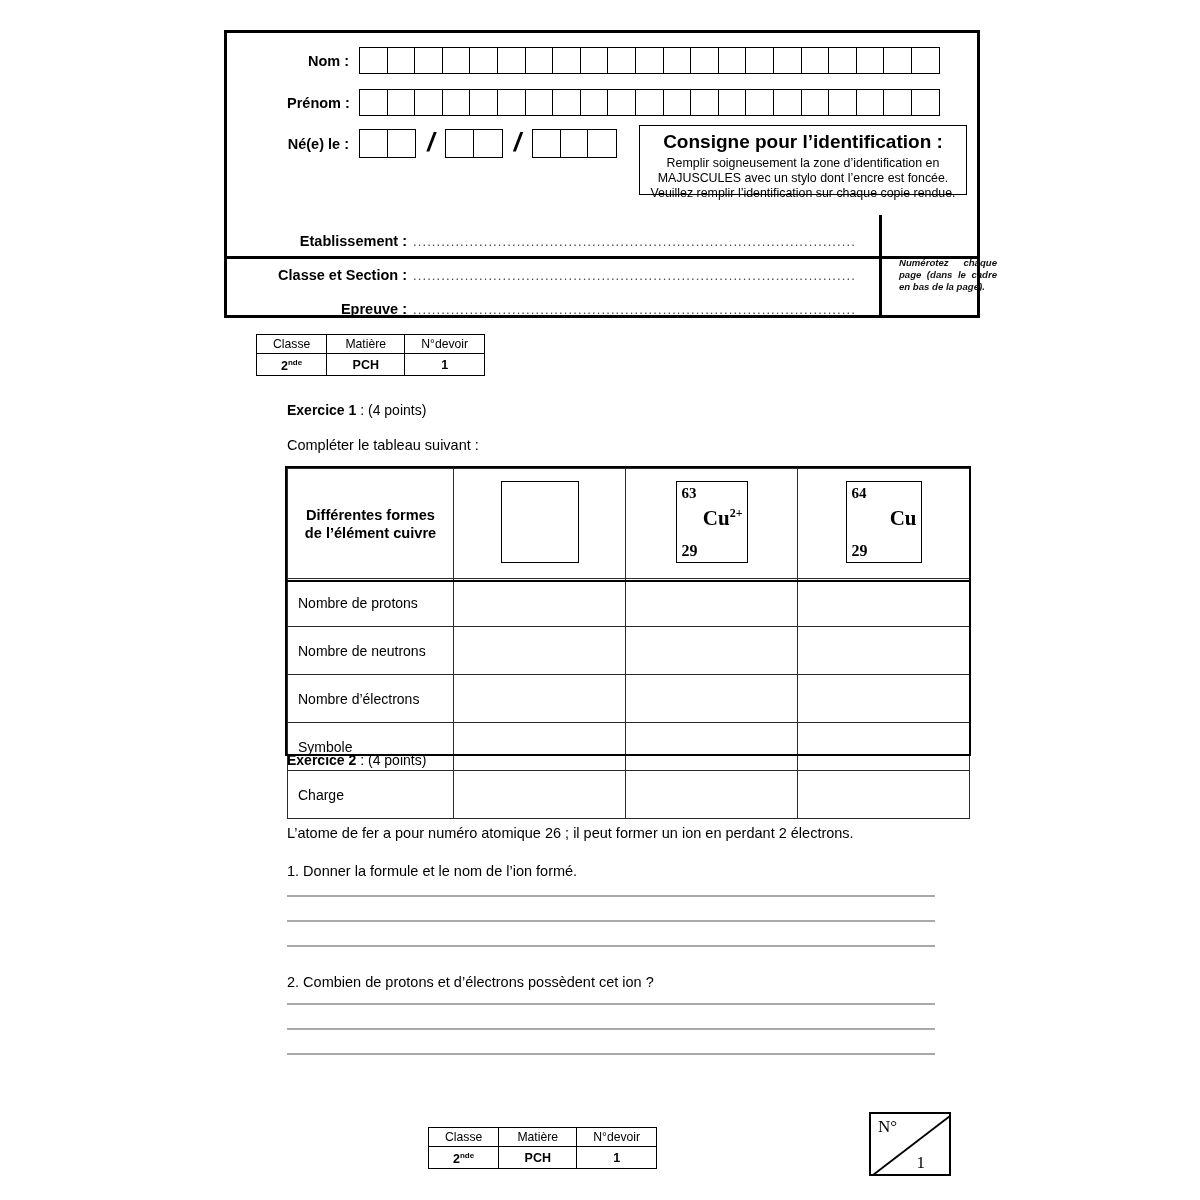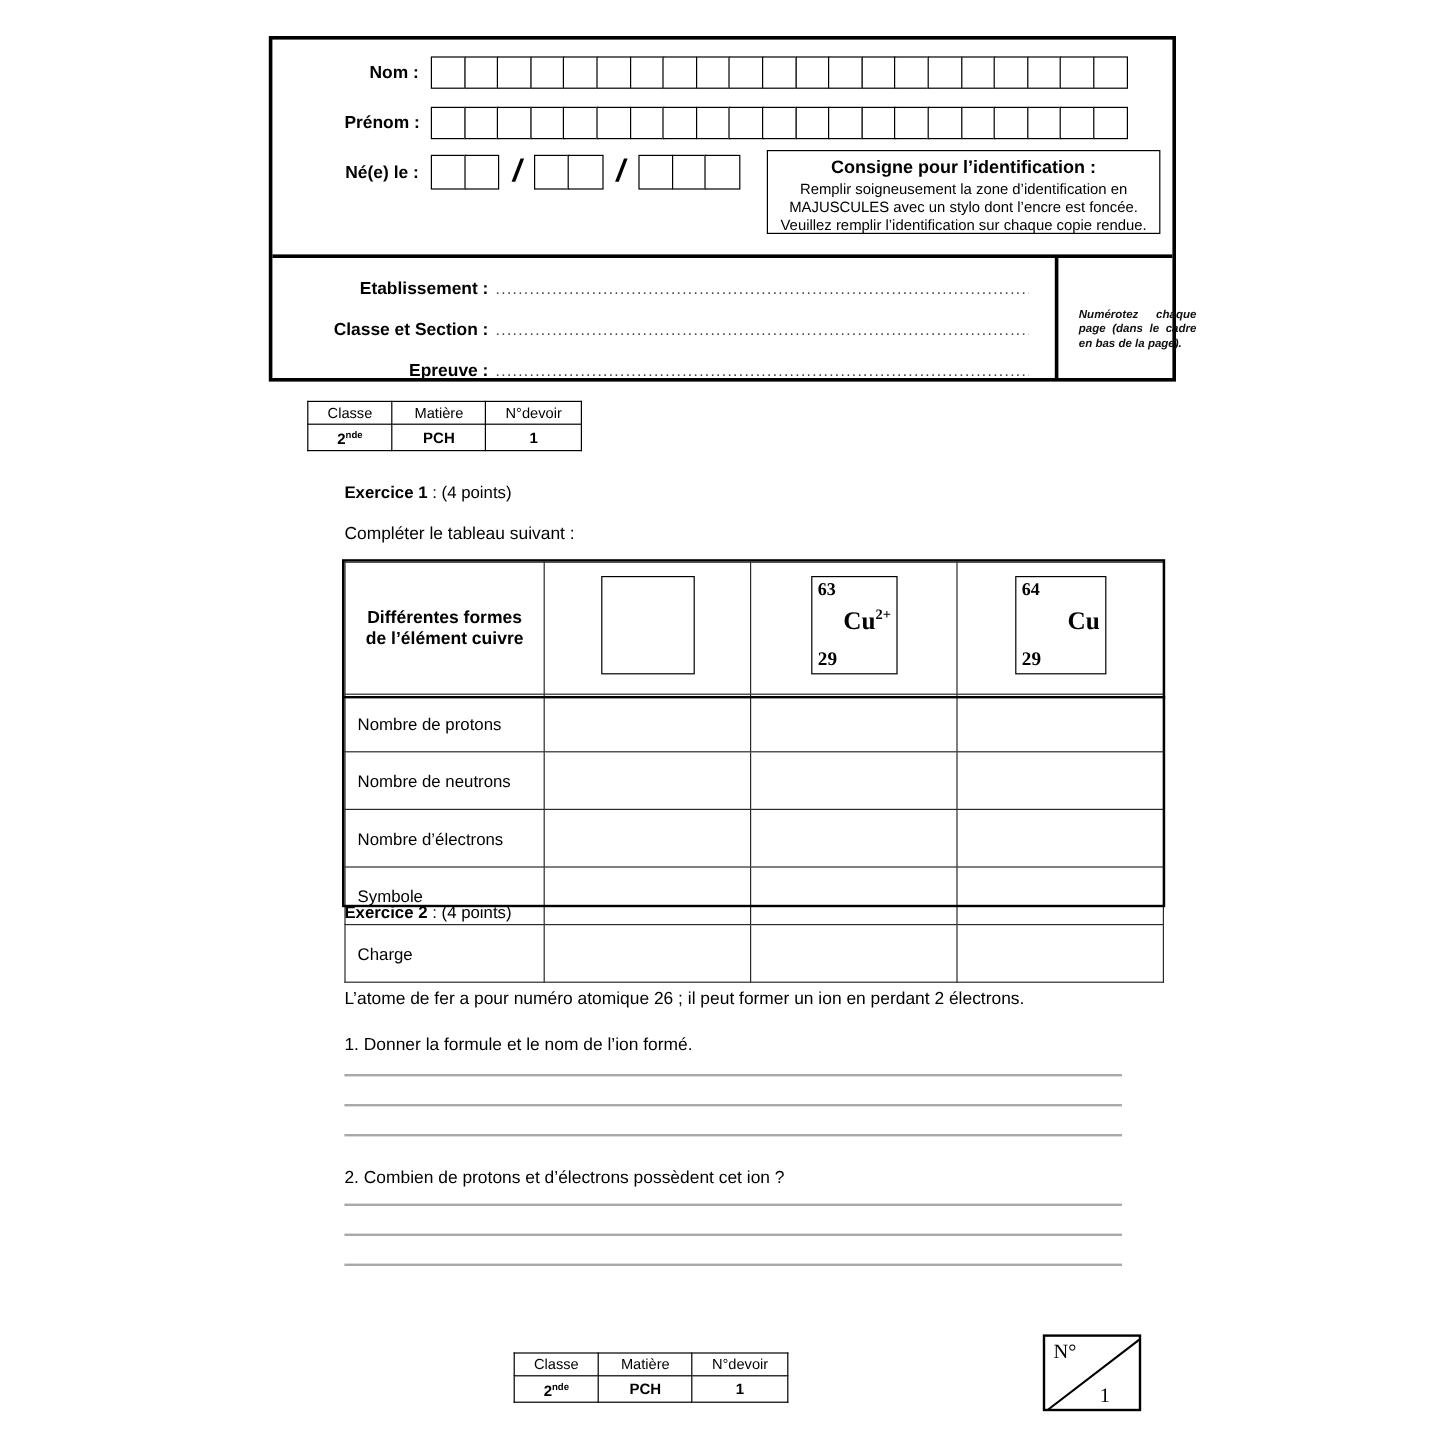--- a/index.html
+++ b/index.html
@@ -19,21 +19,21 @@
 
   
   #ident-frame {
     position: absolute;
     left: 224px; top: 30px;
     width: 756px; height: 288px;
     border: 3px solid #000;
   }
   #ident-upper {
     position: absolute;
-    left: 0; top: 0; right: 0; height: 182px;
+    left: 0; top: 0; right: 0; height: 226px;
     border-bottom: 3px solid #000;
   }
   #ident-lower {
     position: absolute;
     left: 0; top: 182px; right: 0; bottom: 0;
   }
   #ident-lower-divider {
     position: absolute;
     left: 652px; top: 0; bottom: 0;
     width: 3px; background: #000;
@@ -82,21 +82,21 @@
   #consigne {
     position: absolute;
     left: 412px; top: 92px;
     width: 328px; height: 70px;
     border: 1.8px solid #000;
     padding: 5px 6px 4px 6px;
     text-align: center;
   }
   #consigne .title {
     font-weight: bold;
-    font-size: 15px;
+    font-size: 19px;
     margin-bottom: 3px;
   }
   #consigne .body {
     font-size: 12.4px;
     line-height: 14.8px;
   }
 
   
   .dotrow {
     position: absolute;

